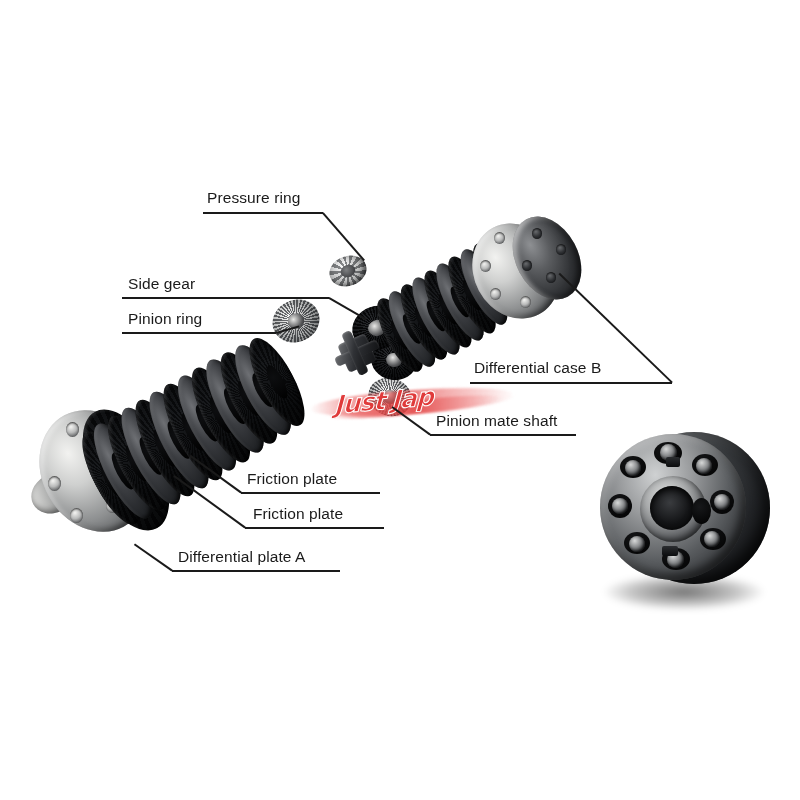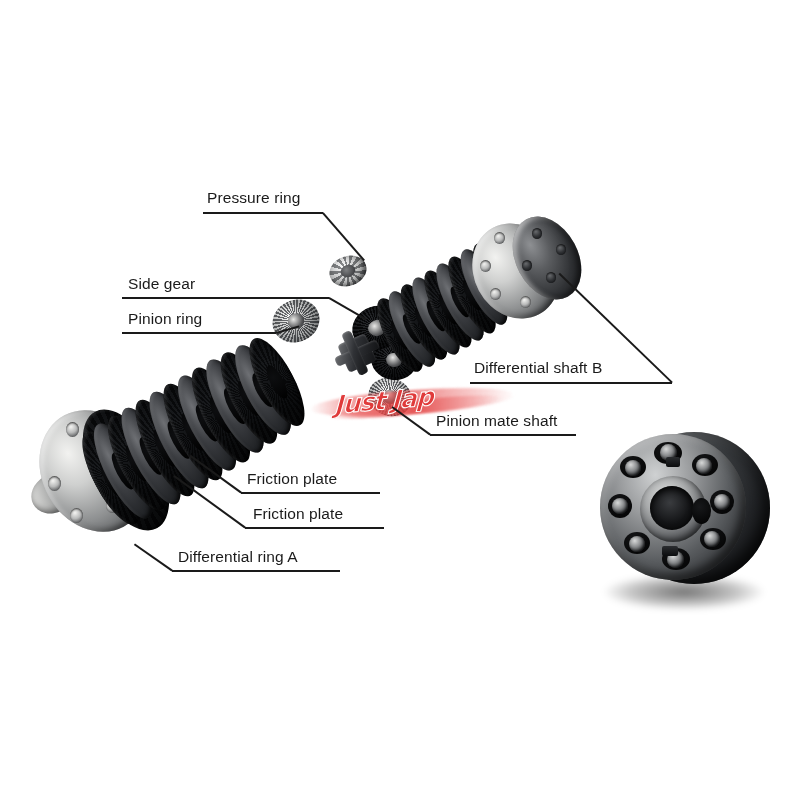--- a/index.html
+++ b/index.html
@@ -346,21 +346,21 @@
     <div class="diag" style="left:329px;top:297px;width:43px;transform:rotate(30deg);"></div>
   </div>
 
   <div class="callout" style="left:0;top:0;width:800px;height:800px;">
     <div class="txt" style="left:128px;top:311px;">Pinion ring</div>
     <div class="rule" style="left:122px;top:332px;width:154px;"></div>
     <div class="diag" style="left:276px;top:332px;width:24px;transform:rotate(-16deg);"></div>
   </div>
 
   <div class="callout" style="left:0;top:0;width:800px;height:800px;">
-    <div class="txt" style="left:474px;top:360px;">Differential shaft B</div>
+    <div class="txt" style="left:474px;top:360px;">Differential case B</div>
     <div class="rule" style="left:470px;top:382px;width:202px;"></div>
     <div class="diag" style="left:672px;top:382px;width:157px;transform:rotate(224deg);"></div>
   </div>
 
   <div class="callout" style="left:0;top:0;width:800px;height:800px;">
     <div class="txt" style="left:436px;top:413px;">Pinion mate shaft</div>
     <div class="rule" style="left:430px;top:434px;width:146px;"></div>
     <div class="diag" style="left:430px;top:434px;width:47px;transform:rotate(216deg);"></div>
   </div>
 
@@ -370,18 +370,18 @@
     <div class="diag" style="left:241px;top:492px;width:63px;transform:rotate(216deg);"></div>
   </div>
 
   <div class="callout" style="left:0;top:0;width:800px;height:800px;">
     <div class="txt" style="left:253px;top:506px;">Friction plate</div>
     <div class="rule" style="left:245px;top:527px;width:139px;"></div>
     <div class="diag" style="left:245px;top:527px;width:88px;transform:rotate(216deg);"></div>
   </div>
 
   <div class="callout" style="left:0;top:0;width:800px;height:800px;">
-    <div class="txt" style="left:178px;top:549px;">Differential ring A</div>
+    <div class="txt" style="left:178px;top:549px;">Differential plate A</div>
     <div class="rule" style="left:172px;top:570px;width:168px;"></div>
     <div class="diag" style="left:172px;top:570px;width:46px;transform:rotate(215deg);"></div>
   </div>
 
 </div>
 
 </body></html>

